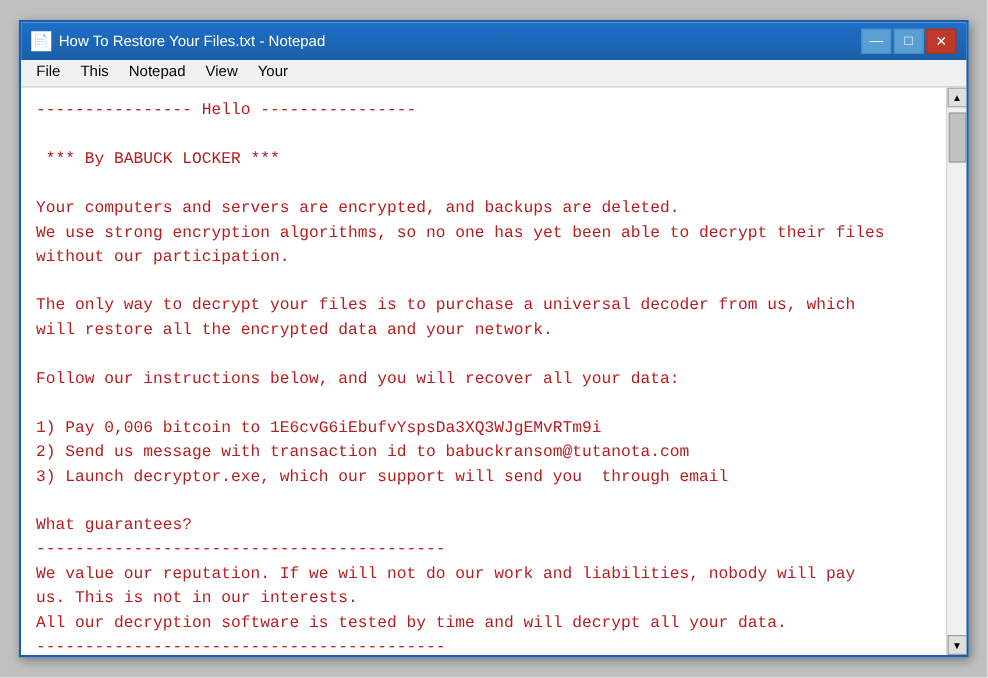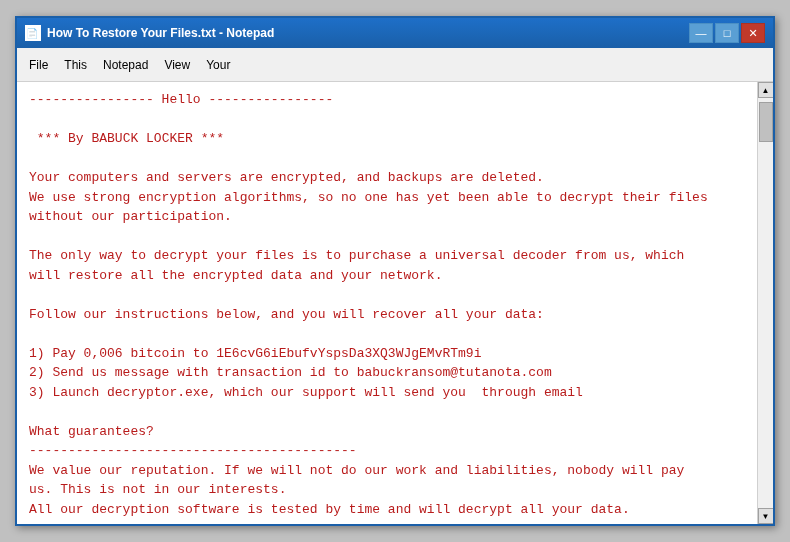--- a/index.html
+++ b/index.html
@@ -52,21 +52,21 @@
       display: flex;
       align-items: center;
       justify-content: center;
       font-size: 10px;
       color: #1a5fa8;
     }
 
     .title-text {
       color: #fff;
       font-size: 12px;
-      font-weight: bold;
+      font-weight: normal;
     }
 
     .title-bar-controls {
       display: flex;
       gap: 2px;
     }
 
     .control-btn {
       width: 24px;
       height: 20px;
@@ -81,23 +81,23 @@
       font-family: Arial, sans-serif;
     }
 
     .control-btn.close {
       background: #c0392b;
       border-color: #a93226;
     }
 
     .menu-bar {
       background: #f0f0f0;
-      height: 34px;
-      display: flex;
-      align-items: center;
+      height: 22px;
+      display: flex;
+      align-items: flex-start;
       padding: 0 4px;
       border-bottom: 1px solid #d0d0d0;
       flex-shrink: 0;
     }
 
     .menu-item {
       padding: 2px 8px;
       font-size: 12px;
       color: #000;
       cursor: pointer;

